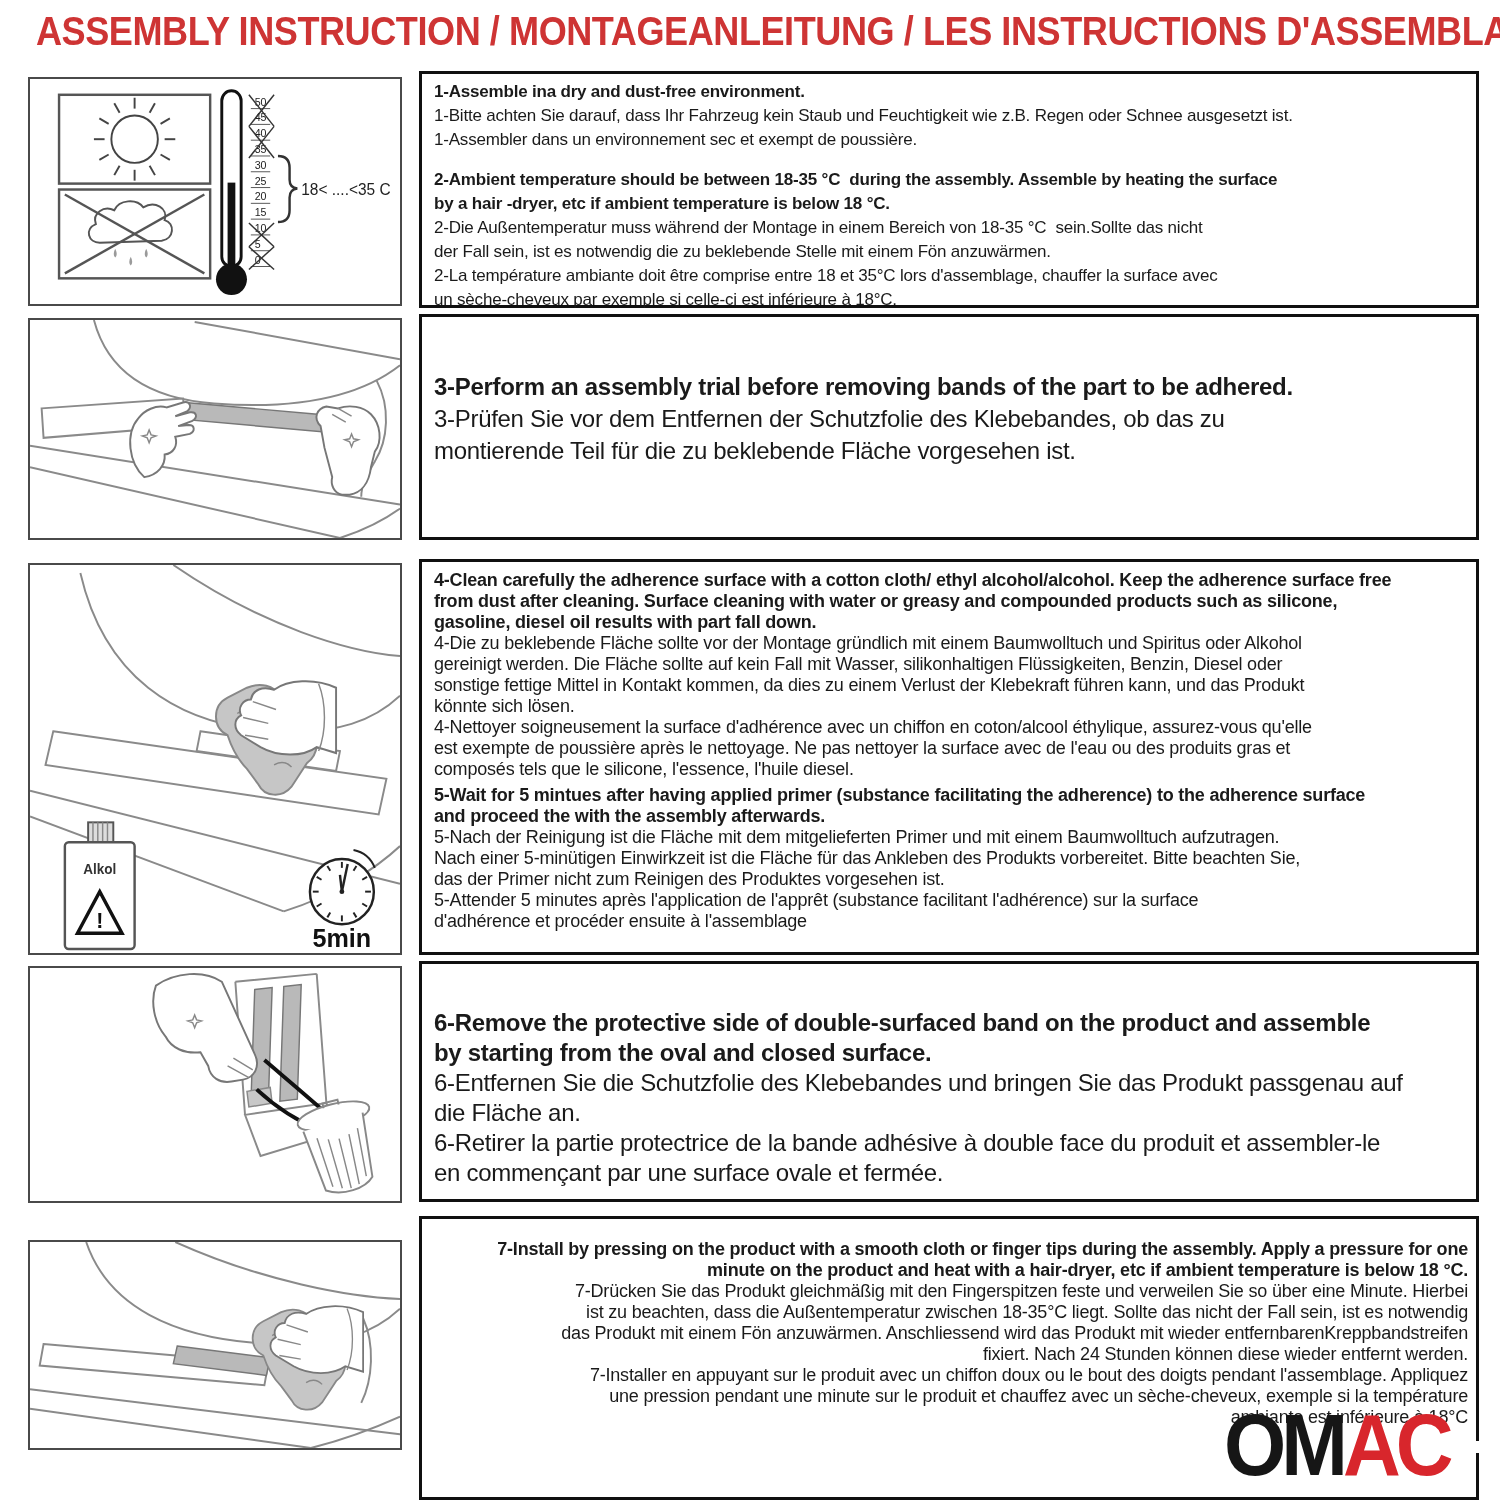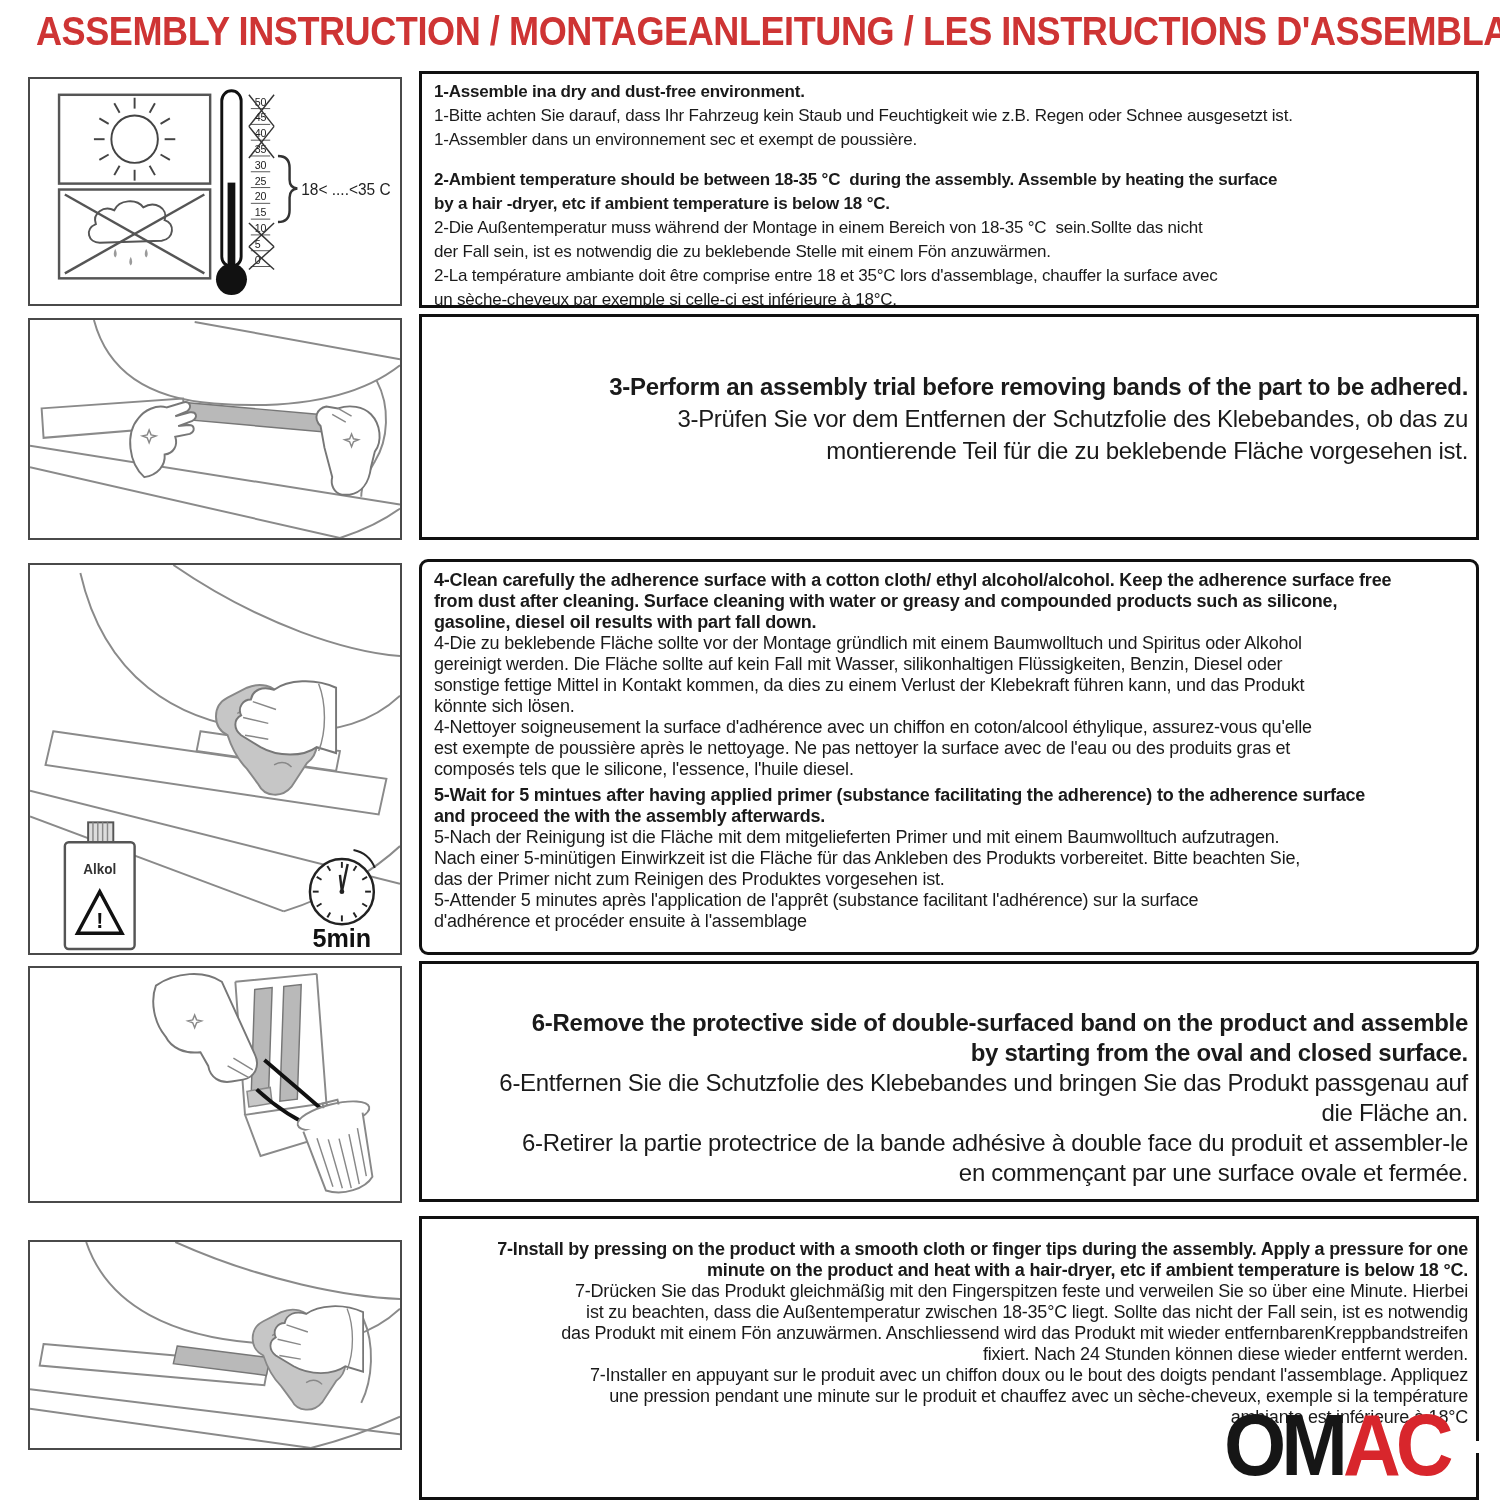--- a/index.html
+++ b/index.html
@@ -142,21 +142,21 @@
         <path class="hand" d="M 118,160 C 102,146 98,116 112,100 C 118,92 130,86 141,89 L 158,84 C 165,82 168,89 162,93 L 150,98 L 165,94 C 172,93 174,99 167,103 L 153,108 L 164,107 C 170,107 171,113 165,116 L 150,119 C 153,128 148,136 139,137 C 140,148 132,158 118,160 Z"></path>
         <path class="cline" d="M 123,112 l 2,5 l 5,1 l -5,2 l -2,5 l -2,-5 l -5,-2 l 5,-1 Z"></path>
       </g>
       <g>
         <path class="hand" d="M 300,108 C 292,100 296,90 306,88 L 318,90 C 330,86 344,88 352,96 C 362,106 364,124 356,134 L 352,150 C 350,166 342,176 330,178 L 322,178 C 314,176 310,168 312,160 L 304,130 Z"></path>
         <path class="cline" d="M 312,96 L 326,104 M 318,90 L 332,98"></path>
         <path class="cline" d="M 332,116 l 2,5 l 5,1 l -5,2 l -2,5 l -2,-5 l -5,-2 l 5,-1 Z"></path>
       </g>
     </svg>
   </div>
-  <div class="tbox lg" style="top:314px;height:226px;padding-top:54px;text-align:right;">
+  <div class="tbox lg" style="top:314px;height:226px;padding-top:54px;">
     <p class="en">3-Perform an assembly trial before removing bands of the part to be adhered.</p>
     <p>3-Prüfen Sie vor dem Entfernen der Schutzfolie des Klebebandes, ob das zu
 montierende Teil für die zu beklebende Fläche vorgesehen ist.</p>
   </div>
 
   <div class="ibox" style="top:563px;height:392px;">
     <svg viewBox="0 0 382 392" preserveAspectRatio="none">
       <g class="ln">
         <path d="M 52,8 C 76,110 148,162 252,168 C 318,172 356,156 382,132"></path>
         <path d="M 148,0 C 240,62 330,88 382,92"></path>
@@ -199,21 +199,21 @@
             <line x1="337" y1="356" x2="334" y2="351"></line>
         </g>
         <line x1="322" y1="330" x2="328" y2="302" stroke="#222" stroke-width="2.5"></line>
         <line x1="322" y1="330" x2="320" y2="313" stroke="#222" stroke-width="2.5"></line>
         <circle cx="322" cy="330" r="2.5" fill="#222"></circle>
         <path d="M 334,288 A 30,30 0 0 1 356,306" fill="none" stroke="#222" stroke-width="2"></path>
         <text x="322" y="386" font-size="26" font-weight="600" fill="#111" text-anchor="middle">5min</text>
       </g>
     </svg>
   </div>
-  <div class="tbox sm2" style="top:559px;height:396px;padding-top:8px;border-radius:9px;">
+  <div class="tbox sm2" style="top:559px;height:396px;padding-top:8px;">
     <p class="en">4-Clean carefully the adherence surface with a cotton cloth/ ethyl alcohol/alcohol. Keep the adherence surface free
 from dust after cleaning. Surface cleaning with water or greasy and compounded products such as silicone,
 gasoline, diesel oil results with part fall down.</p>
     <p>4-Die zu beklebende Fläche sollte vor der Montage gründlich mit einem Baumwolltuch und Spiritus oder Alkohol
 gereinigt werden. Die Fläche sollte auf kein Fall mit Wasser, silikonhaltigen Flüssigkeiten, Benzin, Diesel oder
 sonstige fettige Mittel in Kontakt kommen, da dies zu einem Verlust der Klebekraft führen kann, und das Produkt
 könnte sich lösen.</p>
     <p>4-Nettoyer soigneusement la surface d'adhérence avec un chiffon en coton/alcool éthylique, assurez-vous qu'elle
 est exempte de poussière après le nettoyage. Ne pas nettoyer la surface avec de l'eau ou des produits gras et
 composés tels que le silicone, l'essence, l'huile diesel.</p>
@@ -247,21 +247,21 @@
         <polygon points="314,172 292,170 298,156" fill="#111"></polygon>
       </g>
       <g transform="rotate(-14 322 186)">
         <ellipse cx="322" cy="150" rx="38" ry="12" fill="#fff" stroke="#888" stroke-width="2"></ellipse>
         <path d="M 314,140 L 314,135 L 330,135 L 330,140" fill="none" stroke="#888" stroke-width="2"></path>
         <path d="M 288,158 L 296,222 C 312,232 336,230 346,220 L 352,154" fill="#fff" stroke="#888" stroke-width="2"></path>
         <path class="cline" d="M 300,168 L 304,220 M 311,172 L 313,224 M 322,174 L 322,226 M 333,172 L 331,224 M 343,168 L 340,218"></path>
       </g>
     </svg>
   </div>
-  <div class="tbox md" style="top:961px;height:241px;padding-top:44px;text-align:right;">
+  <div class="tbox md" style="top:961px;height:241px;padding-top:44px;">
     <p class="en">6-Remove the protective side of double-surfaced band on the product and assemble
 by starting from the oval and closed surface.</p>
     <p>6-Entfernen Sie die Schutzfolie des Klebebandes und bringen Sie das Produkt passgenau auf
 die Fläche an.</p>
     <p>6-Retirer la partie protectrice de la bande adhésive à double face du produit et assembler-le
 en commençant par une surface ovale et fermée.</p>
   </div>
 
   <div class="ibox" style="top:1240px;height:210px;">
     <svg viewBox="0 0 382 210" preserveAspectRatio="none">

